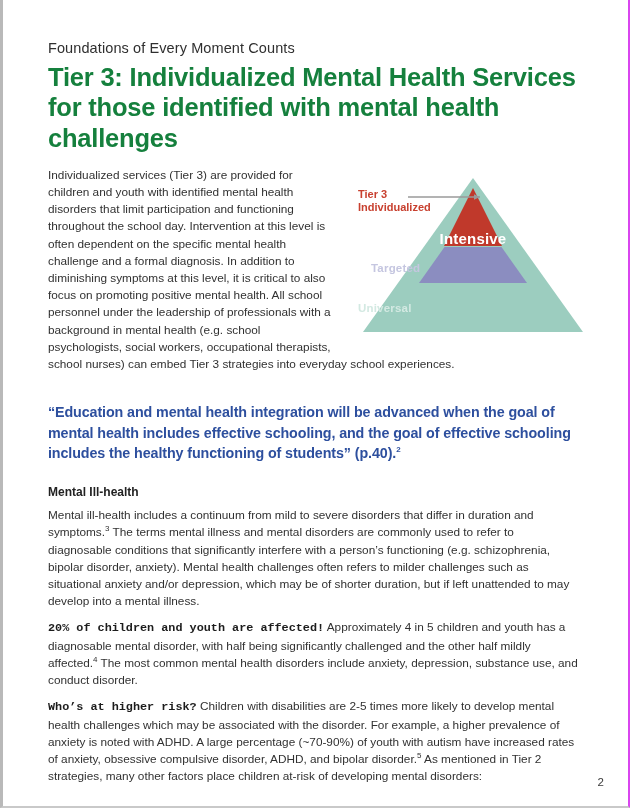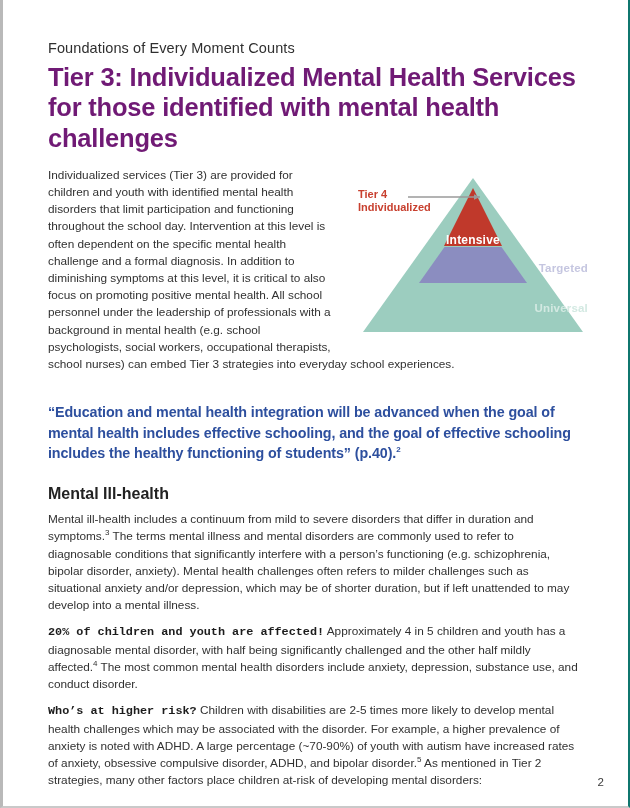--- a/index.html
+++ b/index.html
@@ -12,21 +12,21 @@
     font-family: "Liberation Sans", sans-serif;
     overflow: hidden;
   }
 
   .page {
     position: relative;
     width: 630px;
     height: 808px;
     background: #ffffff;
     border-left: 3px solid #b9b9b9;
-    border-right: 2px solid #0f766e;
+    border-right: 2px solid #d946ef;
     border-bottom: 2px solid #c9c9c9;
     padding: 13px;
   }
 
   .content {
     position: absolute;
     left: 45px;
     top: 40px;
     width: 540px;
   }
@@ -35,21 +35,21 @@
   .eyebrow {
     font-size: 14.5px;
     color: #2f2f2f;
     letter-spacing: 0.1px;
     margin: 0 0 5px 0;
     line-height: 1.2;
   }
   .doc-title {
     font-size: 25.5px;
     font-weight: bold;
-    color: #701a75;
+    color: #15803d;
     line-height: 1.18;
     letter-spacing: -0.2px;
     margin: 0;
     width: 535px;
   }
 
   
   .intro-zone {
     position: relative;
     margin-top: 14px;
@@ -96,21 +96,21 @@
     font-weight: bold;
     color: #2d4f9e;
     line-height: 1.42;
     letter-spacing: -0.1px;
   }
 
   
   .sec-head {
     margin-top: 22px;
     margin-bottom: 8px;
-    font-size: 16px;
+    font-size: 12px;
     font-weight: bold;
     color: #222222;
   }
   .lead { font-weight: bold; color: #1c1c1c; font-family: Liberation Mono, monospace; }
 
   .page-number {
     position: absolute;
     right: 24px;
     bottom: 18px;
     font-size: 11.5px;
@@ -142,33 +142,33 @@
 
             <g>
               <line x1="50" y1="27" x2="122" y2="27" stroke="#9a9a9a" stroke-width="1.4"></line>
               <polygon points="122,27 116,24.2 116,29.8" fill="#9a9a9a"></polygon>
             </g>
           </svg>
 
           
           <div style="position:absolute;left:0;top:0;width:230px;height:170px;pointer-events:none;">
             <div style="position:absolute;left:0;top:60px;width:230px;text-align:center;">
-              <span style="font-size:12px;font-weight:bold;color:#ffffff;letter-spacing:0.2px;margin-top:48px;">Intensive</span>
+              <span style="font-size:15px;font-weight:bold;color:#ffffff;letter-spacing:0.2px;margin-top:48px;">Intensive</span>
             </div>
-            <div style="position:absolute;left:0;top:88px;width:230px;text-align:right;">
+            <div style="position:absolute;left:13px;top:88px;width:230px;text-align:left;">
               <span style="font-size:11.5px;font-weight:bold;color:#c5c6e0;letter-spacing:0.2px;">Targeted</span>
             </div>
-            <div style="position:absolute;left:0;top:128px;width:230px;text-align:right;">
+            <div style="position:absolute;left:0;top:128px;width:230px;text-align:left;">
               <span style="font-size:11.5px;font-weight:bold;color:#d3e9e2;letter-spacing:0.2px;">Universal</span>
             </div>
           </div>
 
           
           <div class="tier-callout">
-            <div>Tier 4</div>
+            <div>Tier 3</div>
             <div>Individualized</div>
           </div>
 
         </div>
       </div>
 
       <div class="body-text">
         <p>Individualized services (Tier 3) are provided for children and youth with identified mental health disorders that limit participation and functioning throughout the school day. Intervention at this level is often dependent on the specific mental health challenge and a formal diagnosis. In addition to diminishing symptoms at this level, it is critical to also focus on promoting positive mental health. All school personnel under the leadership of professionals with a background in mental health (e.g. school psychologists, social workers, occupational therapists, school nurses) can embed Tier 3 strategies into everyday school experiences.</p>
       </div>
       <div style="clear:both;"></div>

